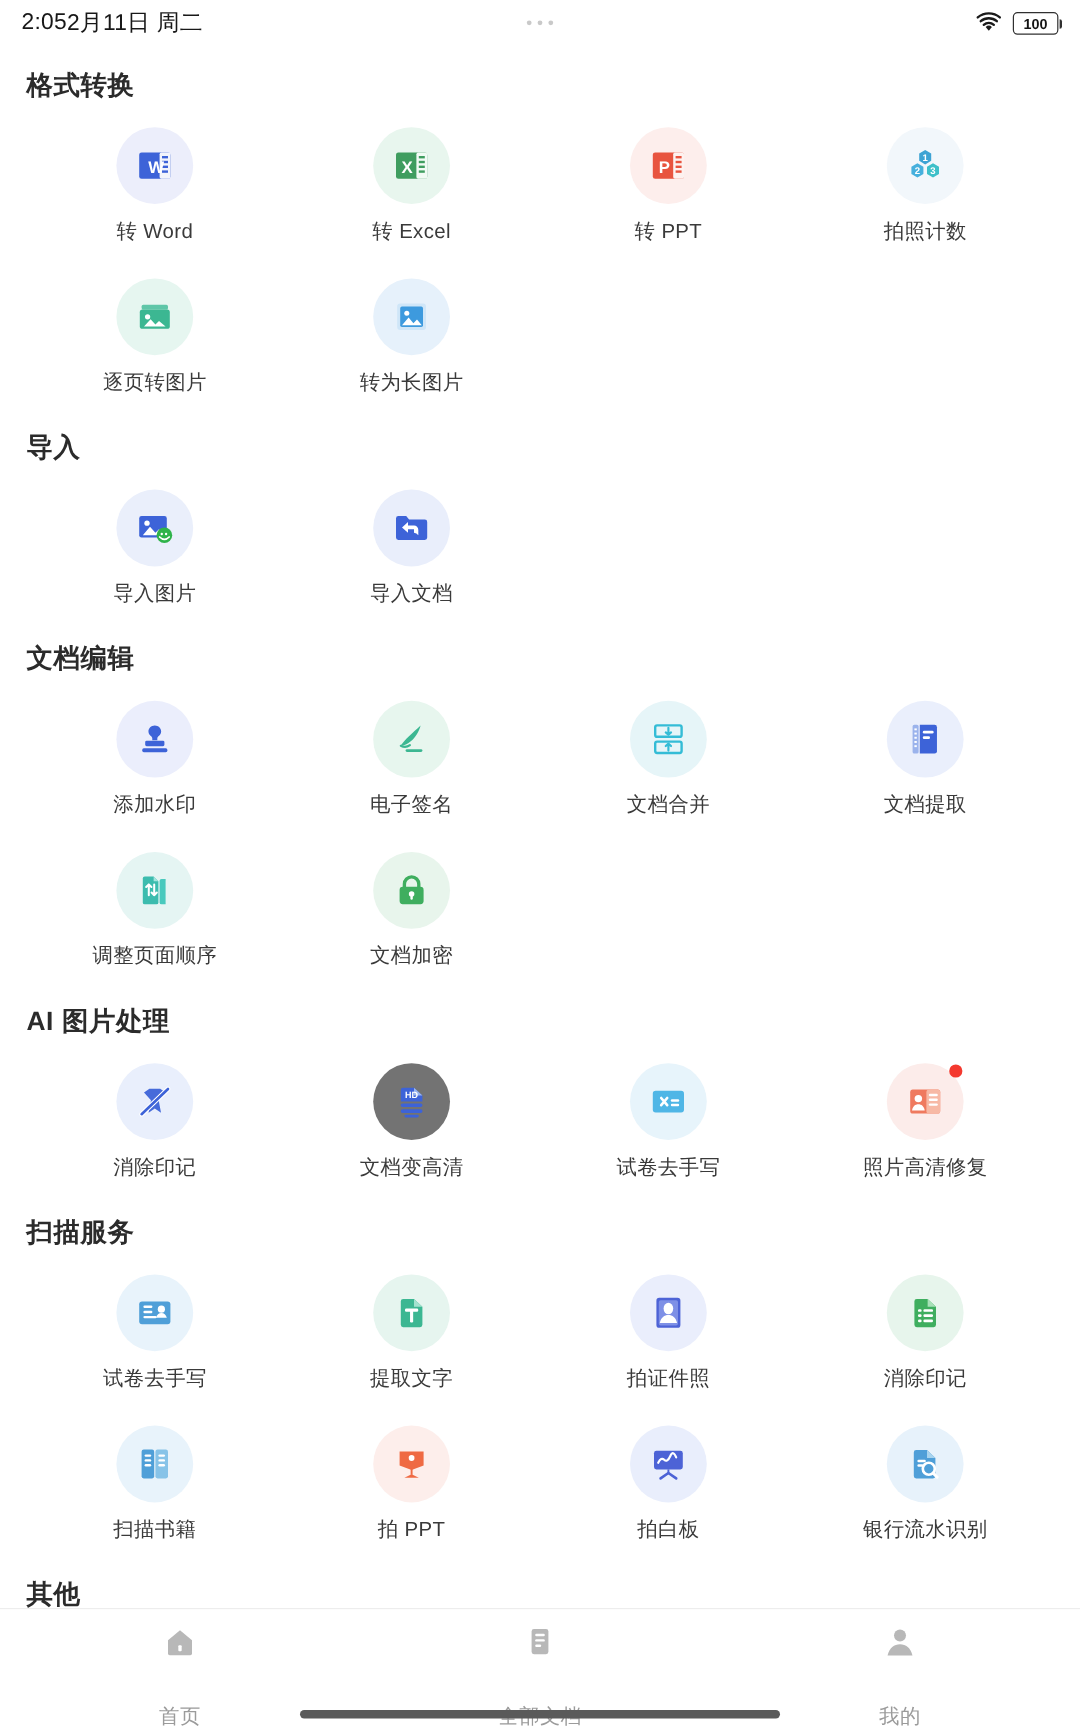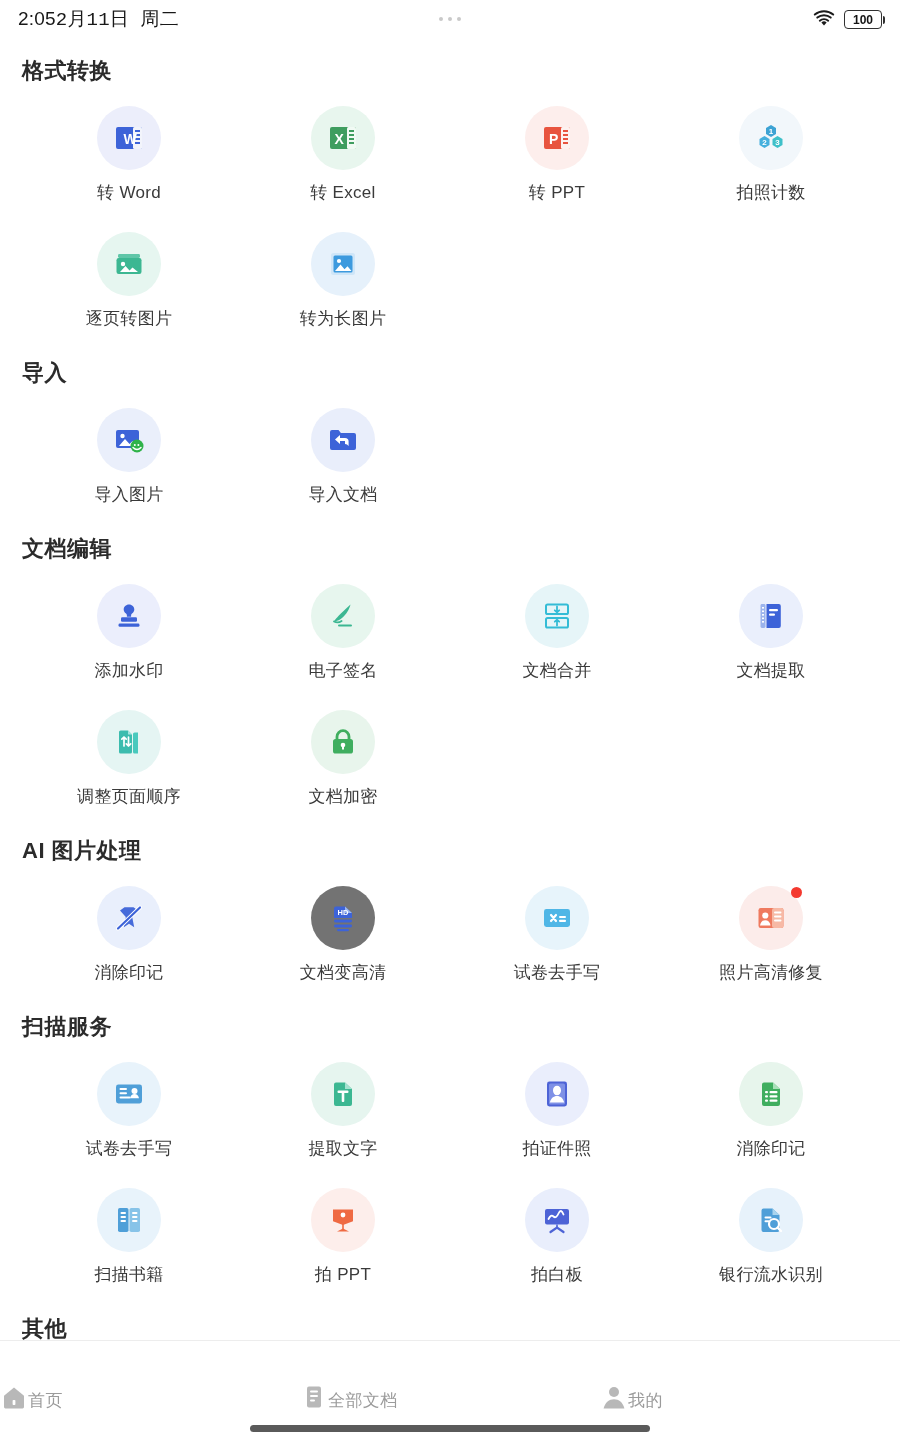--- a/index.html
+++ b/index.html
@@ -13,21 +13,21 @@
 
   
   .statusbar {
     height: 38px;
     display: flex; align-items: center;
     padding: 0 18px;
     position: relative;
   }
   .sb-left { display: flex; align-items: center; font-size: 19px; color: #181818; letter-spacing: .2px; }
   .sb-time { font-weight: 400; }
-  .sb-date { font-weight: 400; font-family: Liberation Mono, monospace; }
+  .sb-date { font-weight: 400; }
   .sb-dots {
     position: absolute; left: 50%; top: 50%; transform: translate(-50%,-50%);
     display: flex; gap: 5px;
   }
   .sb-dots i { width: 4px; height: 4px; border-radius: 50%; background: #c9c9c9; display:block; }
   .sb-right { margin-left: auto; display: flex; align-items: flex-end; gap: 8px; }
   .wifi-ico { width: 24px; height: 20px; display:block; }
   .batt {
     border: 1.8px solid #303030; border-radius: 4px;
     height: 19px; min-width: 38px; padding: 0 3px;
@@ -81,24 +81,25 @@
 
   
   .bottom-nav {
     position: absolute; left: 0; right: 0; bottom: 0;
     height: 100px;
     background: #ffffff;
     border-top: 1px solid #ededed;
     display: flex;
   }
   .nav-item {
-    flex: 1; display: flex; flex-direction: row;
+    flex: 1; display: flex; flex-direction: column;
     align-items: center; justify-content: flex-start;
     padding-top: 13px;
     cursor: pointer;
+    gap: 30px;
   }
   .nav-ico { height: 30px; display:flex; align-items:center; justify-content:center; }
   .nav-label { margin-top: 7px; font-size: 17px; color: #9b9b9b; letter-spacing: .4px; }
   .nav-item.active .nav-label { color: #1aa97d; }
   .home-indicator {
     position: absolute; bottom: 8px; left: 50%; transform: translateX(-50%);
     width: 400px; height: 7px; border-radius: 4px; background: #5a5a5a;
   }
 </style>
 </head>

